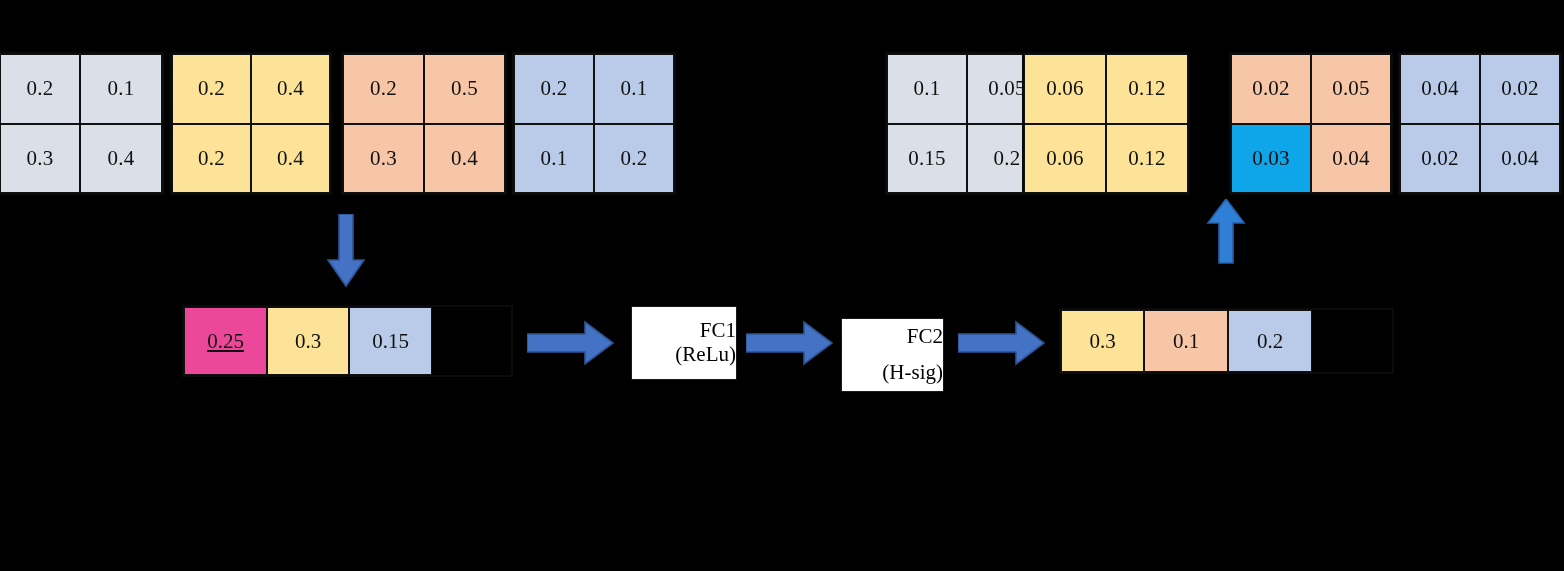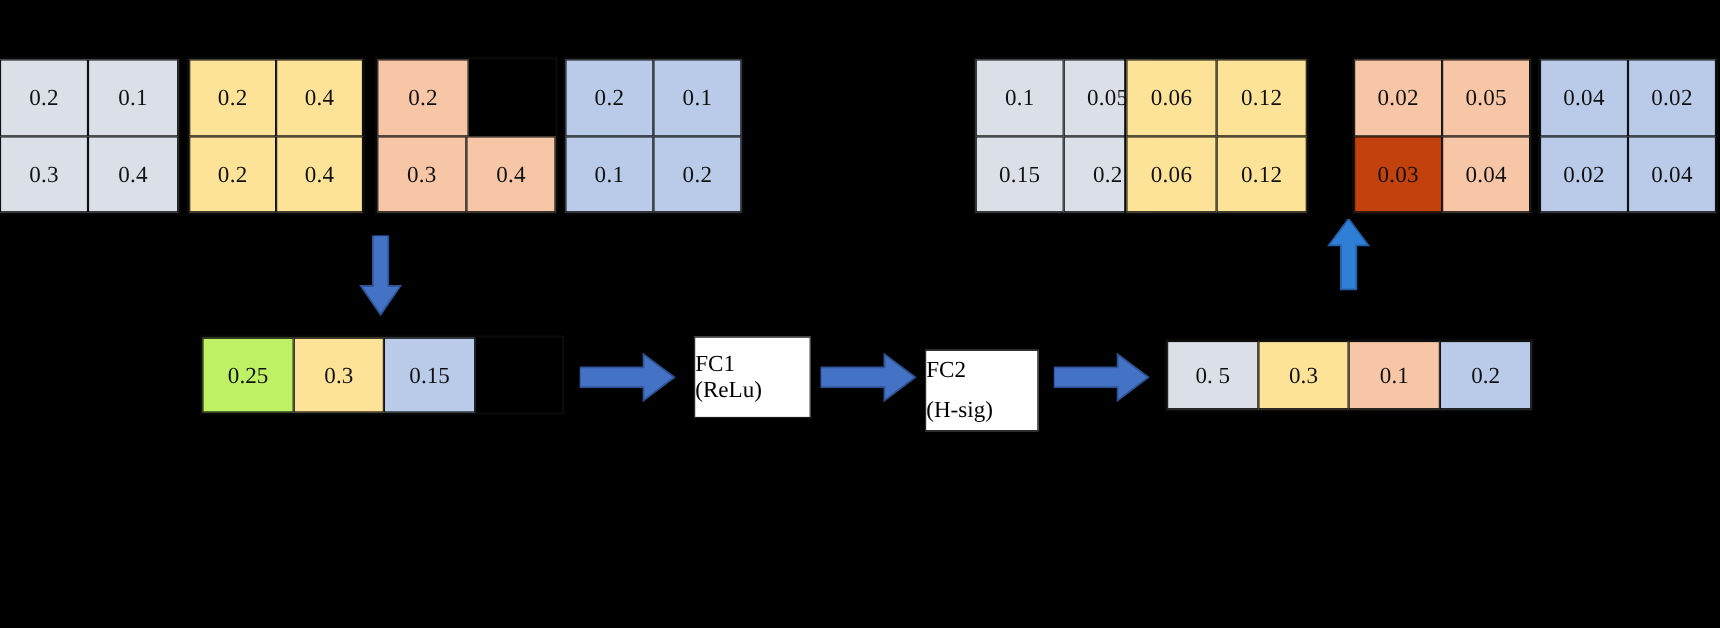--- a/index.html
+++ b/index.html
@@ -65,21 +65,21 @@
   }
 
   
   .fcbox {
     position: absolute;
     background: #ffffff;
     border: 1px solid #1a1a1a;
     box-sizing: border-box;
     display: flex;
     flex-direction: column;
-    align-items: flex-start;
+    align-items: flex-end;
     justify-content: center;
     color: #000000;
     font-size: 21px;
     line-height: 1.12;
   }
   .fcbox span { display: block; white-space: nowrap; }
 
   
   .arrow-right, .arrow-down, .arrow-up {
     position: absolute;
@@ -122,20 +122,21 @@
     </div>
     <div class="mrow">
       <div class="cell" style="background:#fce397; width:81px;">0.2</div>
       <div class="cell" style="background:#fce397; width:81px;">0.4</div>
     </div>
   </div>
 
   <div class="matrix" style="left:341px; top:52px; width:166px; height:143px;">
     <div class="mrow">
       <div class="cell" style="background:#f6c6a6; width:83px;">0.2</div>
+      <div class="cell" style="background:#f6c6a6; width:83px;">0.5</div>
     </div>
     <div class="mrow">
       <div class="cell" style="background:#f6c6a6; width:83px;">0.3</div>
       <div class="cell" style="background:#f6c6a6; width:83px;">0.4</div>
     </div>
   </div>
 
   <div class="matrix" style="left:512px; top:52px; width:164px; height:143px;">
     <div class="mrow">
       <div class="cell" style="background:#b9cbe8; width:82px;">0.2</div>
@@ -168,21 +169,21 @@
       <div class="cell" style="background:#fce397; width:84px;">0.12</div>
     </div>
   </div>
 
   <div class="matrix" style="left:1229px; top:52px; width:164px; height:143px;">
     <div class="mrow">
       <div class="cell" style="background:#f6c6a6; width:82px;">0.02</div>
       <div class="cell" style="background:#f6c6a6; width:82px;">0.05</div>
     </div>
     <div class="mrow">
-      <div class="cell" style="background:#c2410c; width:82px;">0.03</div>
+      <div class="cell" style="background:#0ea5e9; width:82px;">0.03</div>
       <div class="cell" style="background:#f6c6a6; width:82px;">0.04</div>
     </div>
   </div>
 
   <div class="matrix" style="left:1398px; top:52px; width:164px; height:143px;">
     <div class="mrow">
       <div class="cell" style="background:#b9cbe8; width:82px;">0.04</div>
       <div class="cell" style="background:#b9cbe8; width:82px;">0.02</div>
     </div>
     <div class="mrow">
@@ -197,21 +198,21 @@
     </svg>
   </div>
 
   <div class="arrow-up" style="left:1206px; top:199px; width:40px; height:66px;">
     <svg width="40" height="66" viewBox="0 0 40 66">
       <polygon points="20,0 38,24 27,24 27,64 13,64 13,24 2,24" fill="#2f7fd6" stroke="#2560a8" stroke-width="1.6"></polygon>
     </svg>
   </div>
 
   <div class="vector" style="left:182px; top:305px; width:331px; height:72px;">
-    <div class="vcell" style="background:#bef264; width:83px;">0.25</div>
+    <div class="vcell" style="background:#ec4899; width:83px;text-decoration:underline;">0.25</div>
     <div class="vcell" style="background:#fce397; width:82px;">0.3</div>
     <div class="vcell" style="background:#b9cbe8; width:83px;">0.15</div>
   </div>
 
   <div class="arrow-right" style="left:527px; top:320px; width:88px; height:46px;">
     <svg width="88" height="46" viewBox="0 0 88 46">
       <polygon points="0,14 58,14 58,2 86,23 58,44 58,32 0,32" fill="#4472c4" stroke="#2e5496" stroke-width="1.6"></polygon>
     </svg>
   </div>
 
@@ -231,20 +232,19 @@
     <span>(H-sig)</span>
   </div>
 
   <div class="arrow-right" style="left:958px; top:320px; width:88px; height:46px;">
     <svg width="88" height="46" viewBox="0 0 88 46">
       <polygon points="0,14 58,14 58,2 86,23 58,44 58,32 0,32" fill="#4472c4" stroke="#2e5496" stroke-width="1.6"></polygon>
     </svg>
   </div>
 
   <div class="vector" style="left:1059px; top:308px; width:335px; height:66px;">
-    <div class="vcell" style="background:#dbdfe8; width:84px;">0. 5</div>
     <div class="vcell" style="background:#fce397; width:83px;">0.3</div>
     <div class="vcell" style="background:#f6c6a6; width:84px;">0.1</div>
     <div class="vcell" style="background:#b9cbe8; width:84px;">0.2</div>
   </div>
 
 
 </div>
 
 </body></html>

